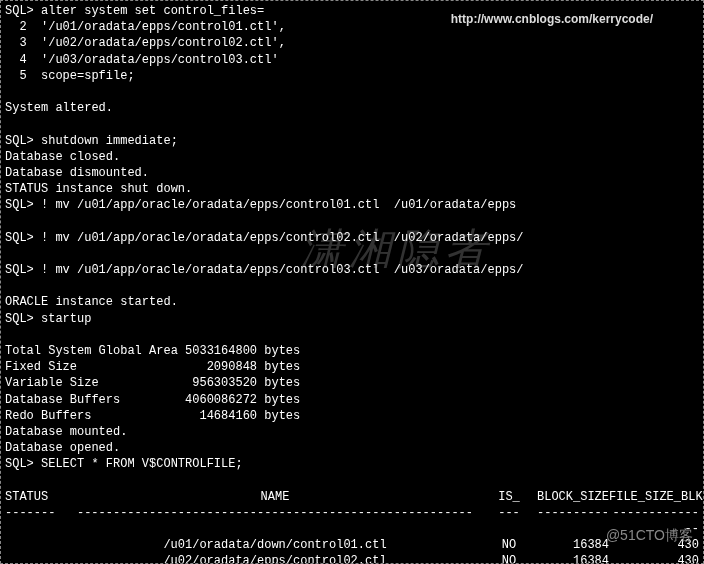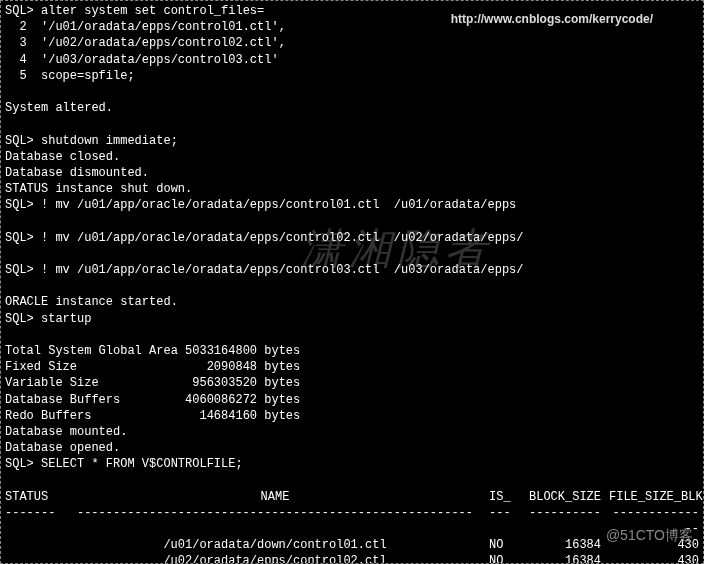--- a/index.html
+++ b/index.html
@@ -43,22 +43,22 @@
       bottom: 18px;
       right: 10px;
       color: #888;
       font-family: Arial, sans-serif;
       font-size: 14px;
       margin-top: 12px;
     }
     .cols { display: flex; }
     .c-status { width: 56px; }
     .c-name { width: 428px; text-align: center; }
-    .c-is { width: 40px; text-align: left; }
-    .c-bs { width: 80px; text-align: right; padding-right: 8px; }
+    .c-is { width: 40px; text-align: center; }
+    .c-bs { width: 80px; text-align: right; }
     .c-fs { width: 90px; text-align: right; }
     .dash { overflow: hidden; }
   </style>
 </head>
 <body>
 
 <div class="url">http://www.cnblogs.com/kerrycode/</div>
 <div class="watermark">潇湘隐者</div>
 
 <div>

